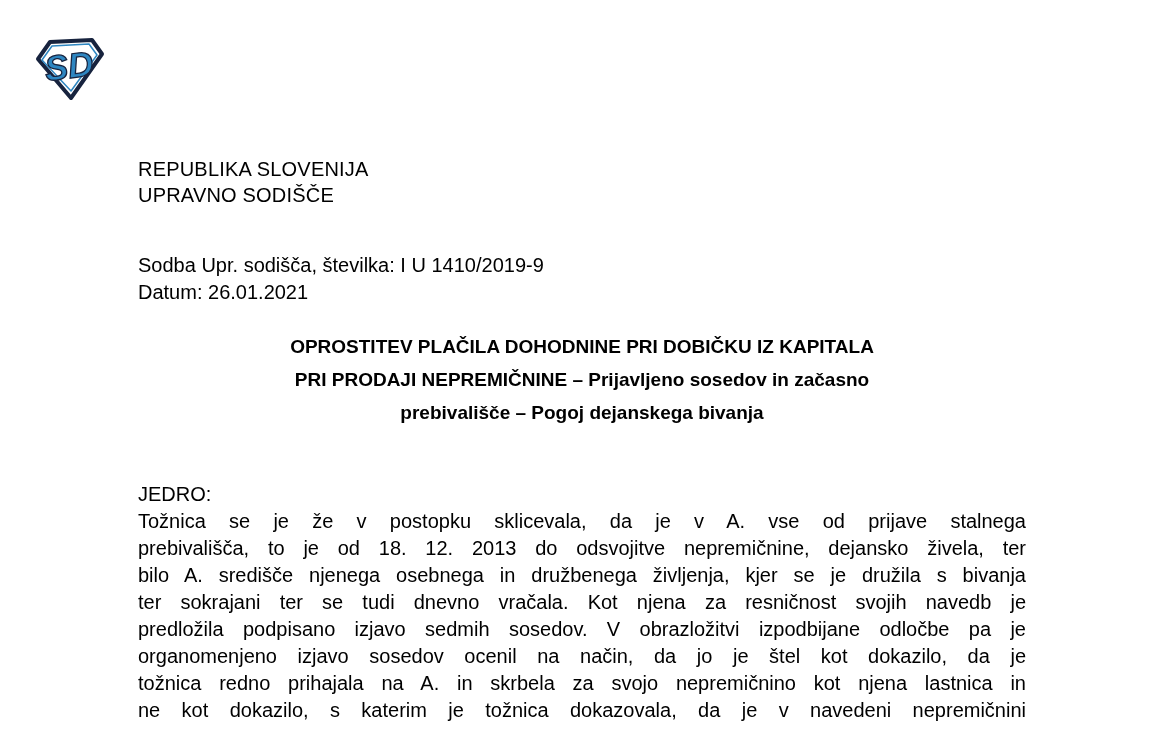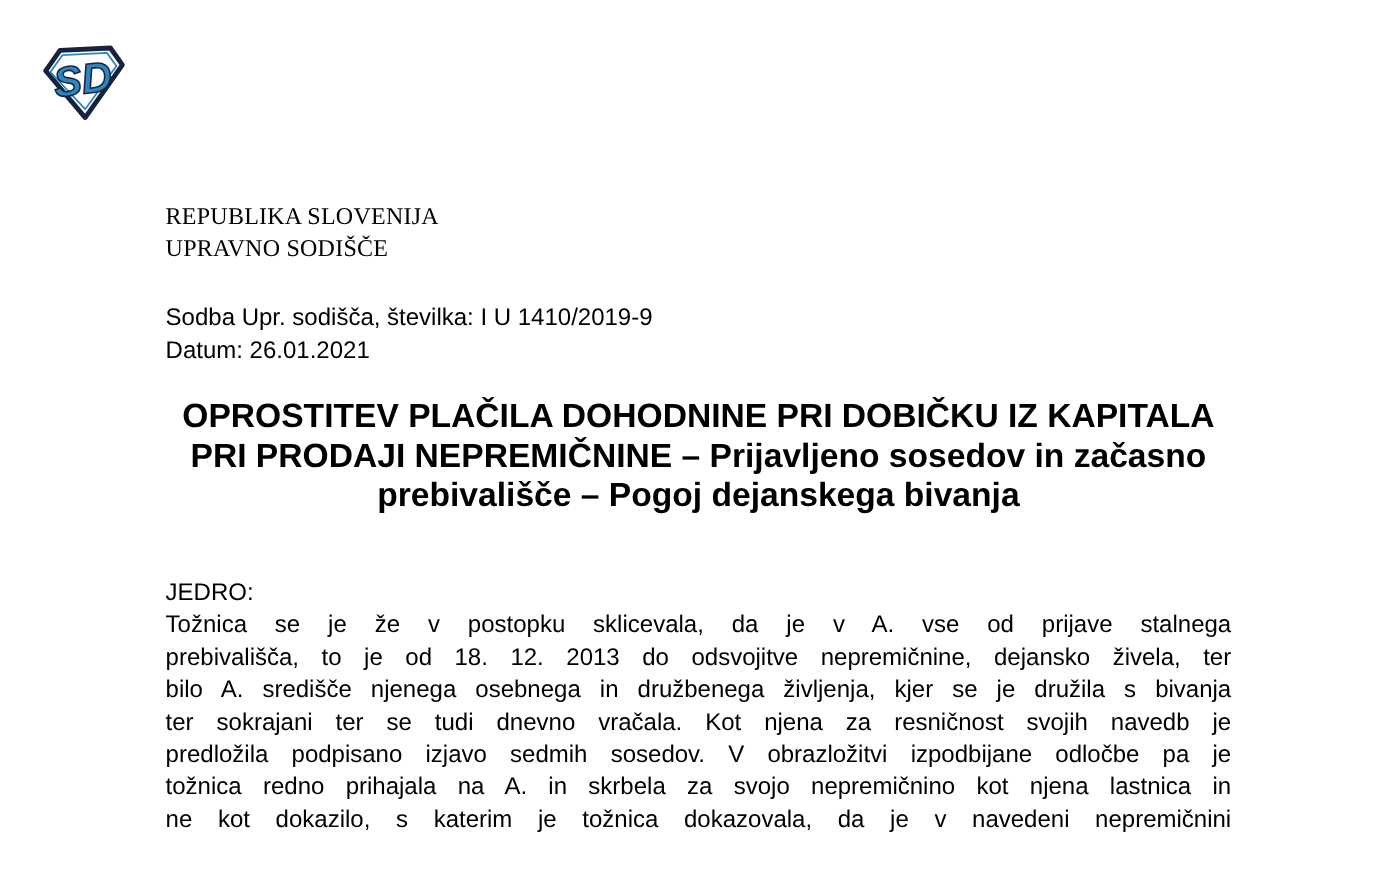--- a/index.html
+++ b/index.html
@@ -22,34 +22,33 @@
     top: 37px;
     width: 76px;
     height: 66px;
   }
   .col {
     position: absolute;
     left: 138px;
     width: 888px;
   }
   .court-header {
-    top: 168px;
+    top: 156px;
     font-size: 20px;
     line-height: 26px;
     letter-spacing: 0.2px;
-    font-family: Liberation Serif, serif;
   }
   .case-info {
     top: 252px;
     font-size: 20px;
     line-height: 27px;
   }
   .doc-title {
     top: 330px;
-    font-size: 28px;
+    font-size: 19px;
     font-weight: bold;
     line-height: 33px;
     text-align: center;
   }
   .jedro {
     top: 481px;
     font-size: 20px;
     line-height: 27px;
   }
   .jedro-heading {
@@ -94,18 +93,19 @@
     </div>
 
   <div class="col jedro">
     <div class="jedro-heading">JEDRO:</div>
     <div>
         <div class="jline">Tožnica se je že v postopku sklicevala, da je v A. vse od prijave stalnega</div>
         <div class="jline">prebivališča, to je od 18. 12. 2013 do odsvojitve nepremičnine, dejansko živela, ter</div>
         <div class="jline">bilo A. središče njenega osebnega in družbenega življenja, kjer se je družila s bivanja</div>
         <div class="jline">ter sokrajani ter se tudi dnevno vračala. Kot njena za resničnost svojih navedb je</div>
         <div class="jline">predložila podpisano izjavo sedmih sosedov. V obrazložitvi izpodbijane odločbe pa je</div>
+        <div class="jline">organomenjeno izjavo sosedov ocenil na način, da jo je štel kot dokazilo, da je</div>
         <div class="jline">tožnica redno prihajala na A. in skrbela za svojo nepremičnino kot njena lastnica in</div>
         <div class="jline">ne kot dokazilo, s katerim je tožnica dokazovala, da je v navedeni nepremičnini</div>
       </div>
   </div>
 
 </div>
 
 </body></html>

